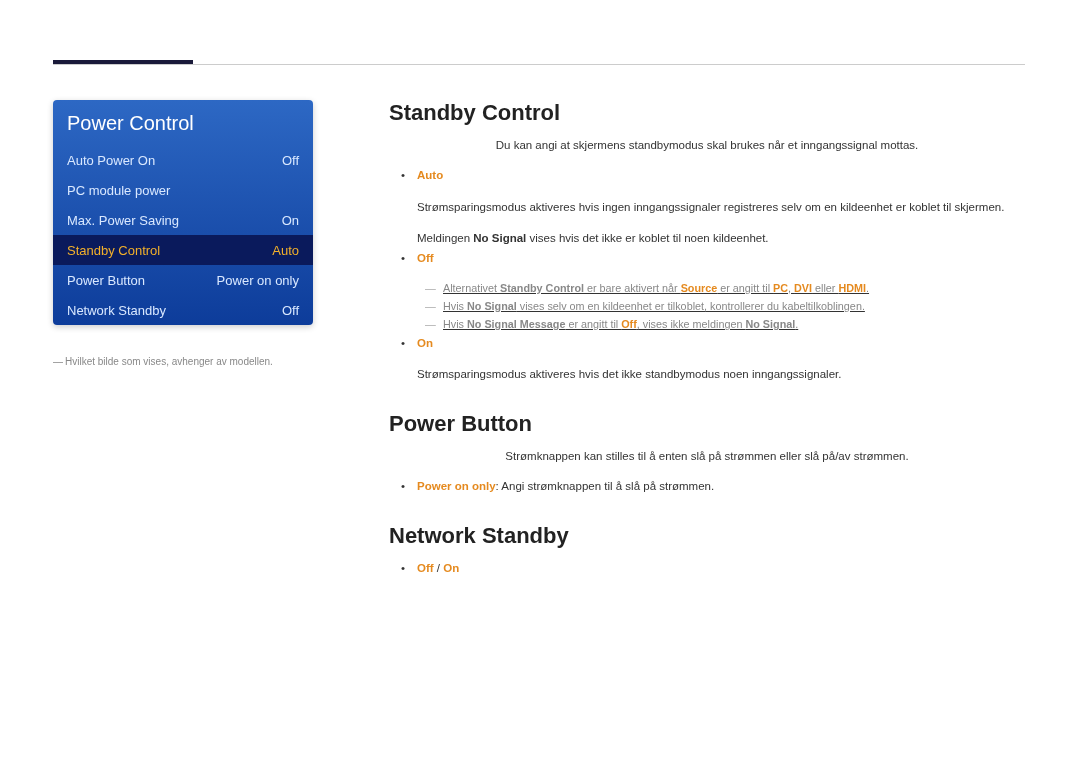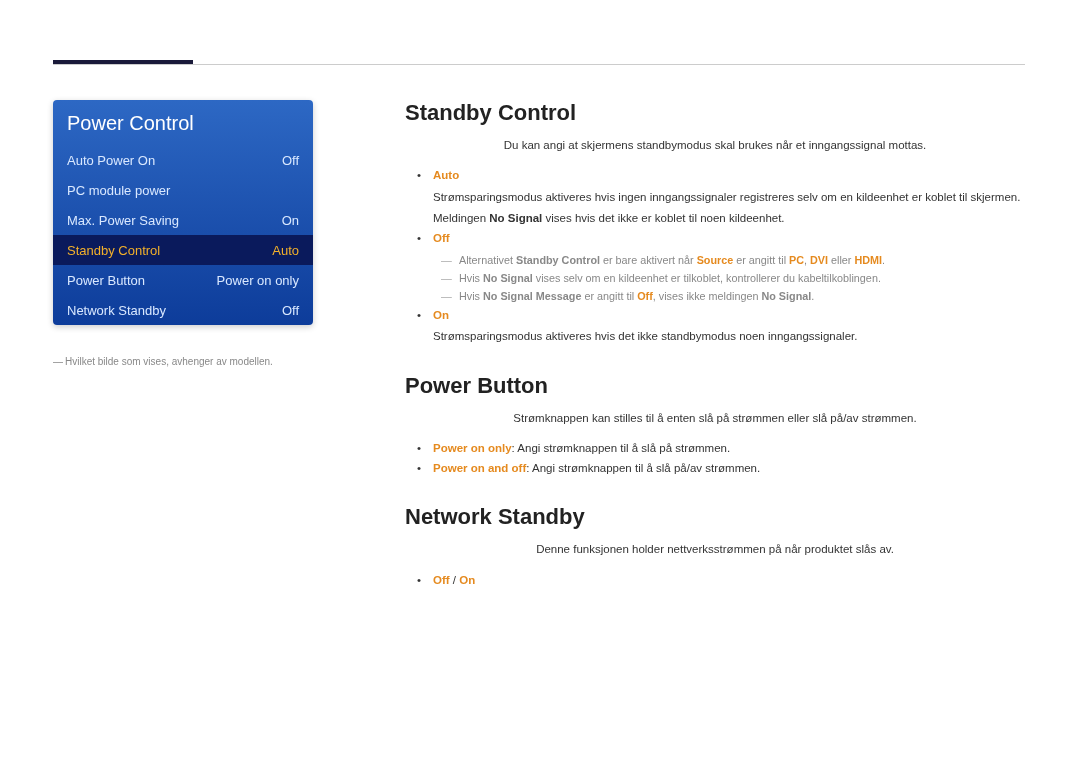--- a/index.html
+++ b/index.html
@@ -27,21 +27,21 @@
       right: 55px;
       height: 1px;
       background: #ccc;
     }
     .layout {
       position: absolute;
       top: 100px;
       left: 53px;
       right: 55px;
       display: flex;
-      gap: 72px;
+      gap: 56px;
     }
     .left-col { width: 280px; flex: 0 0 280px; }
     .right-col { flex: 1; }
     .menu-panel {
       width: 260px;
       border-radius: 4px;
       overflow: hidden;
       background: linear-gradient(180deg, #2d68c4 0%, #0d3c9a 100%);
       box-shadow: 0 2px 6px rgba(0,0,0,0.2);
     }
@@ -105,41 +105,42 @@
     ul.bullets > li::before {
       content: "•";
       position: absolute;
       left: -6px;
       top: 0;
       color: #333;
     }
     ul.sub {
       list-style: none;
       padding-left: 14px;
-      margin-top: 2px;
+      margin-top: 10px;
+      text-decoration: underline;
     }
     ul.sub > li {
       font-size: 10.8px;
       line-height: 1.7;
       color: #888;
       position: relative;
       padding-left: 12px;
     }
     ul.sub > li::before {
       content: "―";
       position: absolute;
       left: -6px;
       top: 0;
       color: #aaa;
     }
     .b { font-weight: 700; color: #333; }
     .bg { font-weight: 700; color: #888; }
     .hl { color: #e58a1f; font-weight: 700; }
     .indent-after { display: block; padding-left: 0; margin-top: 2px; }
-    .li-para { margin-top: 2px; color: #333; font-size: 11.5px; line-height: 1.7; }
+    .li-para { margin-top: 12px; color: #333; font-size: 11.5px; line-height: 1.7; }
   </style>
 </head>
 <body>
 
 <div class="header-bar"></div>
 <div class="header-line"></div>
 
 <div class="layout">
   <div class="left-col">
     <div class="menu-panel">
@@ -202,26 +203,22 @@
         <div class="li-para">Strømsparingsmodus aktiveres hvis det ikke standbymodus noen inngangssignaler.</div>
       </li>
     </ul>
 
     <h2 class="section mt">Power Button</h2>
     <p class="intro">Strømknappen kan stilles til å enten slå på strømmen eller slå på/av strømmen.</p>
     <ul class="bullets">
       <li>
         <span class="hl">Power on only</span><span>: Angi strømknappen til å slå på strømmen.</span>
       </li>
-      <li>
-        <span class="hl">Power on and off</span><span>: Angi strømknappen til å slå på/av strømmen.</span>
-      </li>
     </ul>
 
     <h2 class="section mt">Network Standby</h2>
-    <p class="intro">Denne funksjonen holder nettverksstrømmen på når produktet slås av.</p>
     <ul class="bullets">
       <li>
         <span class="hl">Off</span><span> / </span><span class="hl">On</span>
       </li>
     </ul>
   </div>
 </div>
 
 </body></html>

